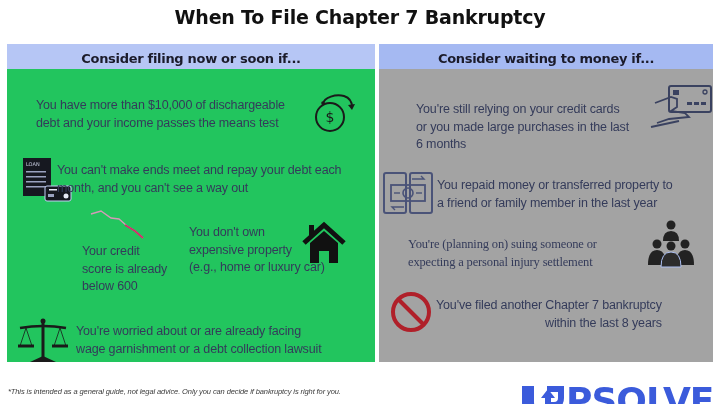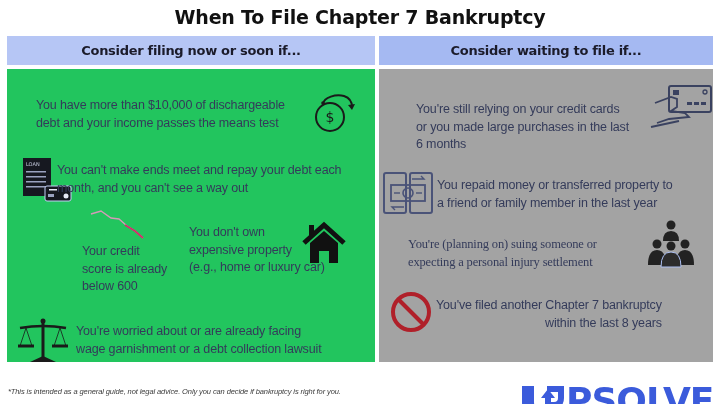--- a/index.html
+++ b/index.html
@@ -6,21 +6,21 @@
     html, body { width: 720px; height: 404px; overflow: hidden; background: #ffffff; }
     body { position: relative; font-family: "Liberation Sans", "DejaVu Sans", sans-serif; color: #2a3150; }
 
     .title {
       position: absolute; left: 0; top: 6px; width: 720px; text-align: center;
       font-family: "DejaVu Sans", sans-serif; font-weight: bold; font-size: 19px;
       color: #111111; letter-spacing: -0.2px;
     }
 
     .col-header {
-      position: absolute; top: 36px; height: 29px;
+      position: absolute; top: 44px; height: 29px;
       display: flex; align-items: center; justify-content: center;
       font-family: "DejaVu Sans", sans-serif; font-weight: bold; font-size: 13px; color: #1b1b2a;
       letter-spacing: -0.3px;
     }
     .col-header.left { left: 7px; width: 368px; background: #b6c6f5; }
     .col-header.right { left: 379px; width: 334px; background: #a5b9f2; }
 
     .panel { position: absolute; top: 69px; height: 293px; }
     .panel.left { left: 7px; width: 368px; background: #22c55e; }
     .panel.right { left: 379px; width: 334px; background: #a3a3a3; }
@@ -45,21 +45,21 @@
       font-family: "DejaVu Sans", sans-serif; font-weight: bold; font-size: 36px;
       color: #3b5bdb; letter-spacing: -1px; line-height: 36px; margin-left: 1px;
     }
   </style>
 </head>
 <body>
 
 <div class="title">When To File Chapter 7 Bankruptcy</div>
 
 <div class="col-header left">Consider filing now or soon if...</div>
-<div class="col-header right">Consider waiting to file if...</div>
+<div class="col-header right">Consider waiting to money if...</div>
 
 <div class="panel left">
 
   <div class="item-text" style="left:29px; top:28px;">
     <div>You have more than $10,000 of dischargeable</div>
     <div>debt and your income passes the means test</div>
   </div>
   <div class="icon" style="left:303px; top:22px; width:48px; height:44px;">
     <svg viewBox="0 0 48 44">
       <circle cx="20" cy="26" r="14" fill="none" stroke="#1a1a1a" stroke-width="2"></circle>

